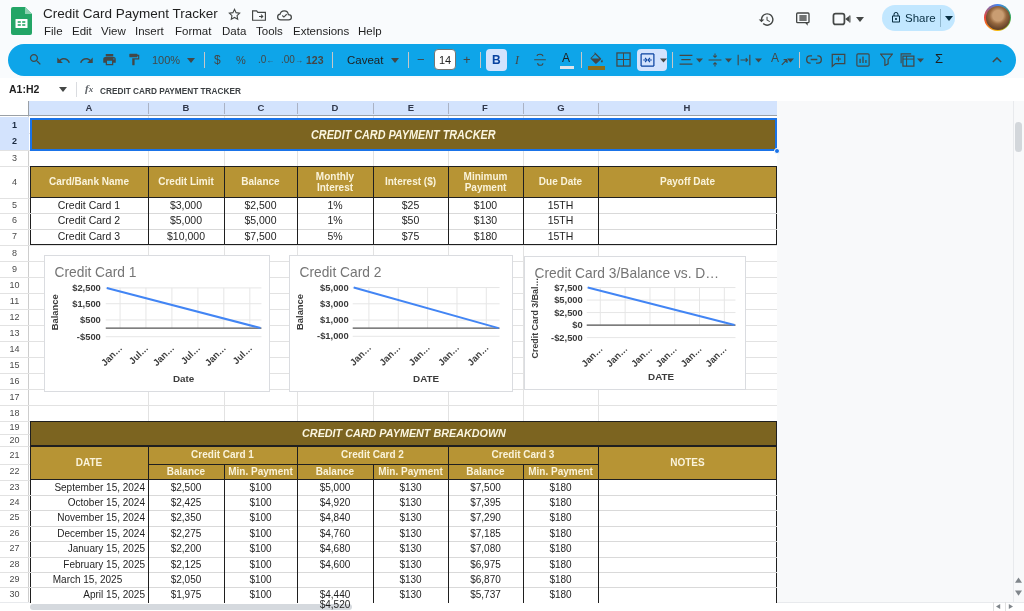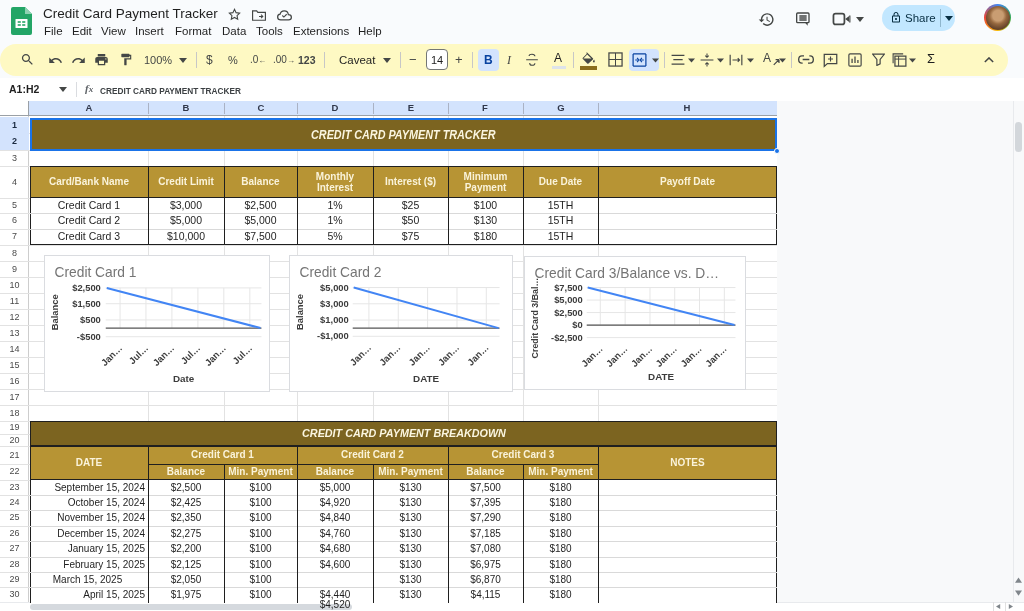--- a/index.html
+++ b/index.html
@@ -3,21 +3,21 @@
 <meta charset="utf-8">
 <style>
 * { margin:0; padding:0; box-sizing:border-box; }
 html,body { width:1024px; height:611px; overflow:hidden; }
 body { font-family:"Liberation Sans", sans-serif; position:relative; background:#fff; }
 .abs { position:absolute; }
 
 #topbar { position:absolute; left:0; top:0; width:1024px; height:78px; background:#f9fbfd; }
 #menus span { position:absolute; top:25px; font-size:11.5px; color:#1f1f1f; }
 
-#toolbar { position:absolute; left:0; top:44px; width:1008px; height:32px; background:#fef9c3; border-radius:16px; }
+#toolbar { position:absolute; left:8px; top:44px; width:1008px; height:32px; background:#0ea5e9; border-radius:16px; }
 .tbtxt { position:absolute; color:#444746; font-size:11px; top:10px; }
 .sep { position:absolute; top:8px; width:1px; height:16px; background:#c7c7c7; }
 
 #fbar { position:absolute; left:0; top:78px; width:1024px; height:23px; background:#fff;font-weight:bold; }
 
 #grid { position:absolute; left:0; top:101px; width:1024px; height:510px; background:#f8f9fa; }
 #cells { position:absolute; left:29px; top:15px; width:748px; height:487px; background:#fff; overflow:hidden; }
 .hl { position:absolute; left:0; width:748px; height:1px; background:#e2e2e2; }
 .vl { position:absolute; top:0; width:1px; height:487px; background:#e2e2e2; }
 #colhead { position:absolute; left:29px; top:0; width:748px; height:15px; background:#d3e3fd; border-bottom:1px solid #9aa0a6; }
@@ -515,21 +515,21 @@
 <div class="cell" style="left:297px;top:496px;width:76px;height:15.4px;line-height:15.4px;font-size:10px;color:#1f1f1f">$4,520</div>
 <div class="cell" style="left:373px;top:470.9px;width:75px;height:15.4px;line-height:15.4px;font-size:10px;color:#1f1f1f">$130</div>
 <div class="cell" style="left:448px;top:470.9px;width:75px;height:15.4px;line-height:15.4px;font-size:10px;color:#1f1f1f">$6,870</div>
 <div class="cell" style="left:523px;top:470.9px;width:75px;height:15.4px;line-height:15.4px;font-size:10px;color:#1f1f1f">$180</div>
 <div class="abs" style="left:30px;top:470.9px;width:747px;height:1px;background:#d9d9d9"></div>
 <div class="cell" style="left:30px;top:486.3px;width:118px;height:15.4px;line-height:15.4px;text-align:right;padding-right:3px;font-size:10px;color:#1f1f1f">April 15, 2025</div>
 <div class="cell" style="left:148px;top:486.3px;width:76px;height:15.4px;line-height:15.4px;font-size:10px;color:#1f1f1f">$1,975</div>
 <div class="cell" style="left:224px;top:486.3px;width:73px;height:15.4px;line-height:15.4px;font-size:10px;color:#1f1f1f">$100</div>
 <div class="cell" style="left:297px;top:486.3px;width:76px;height:15.4px;line-height:15.4px;font-size:10px;color:#1f1f1f">$4,440</div>
 <div class="cell" style="left:373px;top:486.3px;width:75px;height:15.4px;line-height:15.4px;font-size:10px;color:#1f1f1f">$130</div>
-<div class="cell" style="left:448px;top:486.3px;width:75px;height:15.4px;line-height:15.4px;font-size:10px;color:#1f1f1f">$4,115</div>
+<div class="cell" style="left:448px;top:486.3px;width:75px;height:15.4px;line-height:15.4px;font-size:10px;color:#1f1f1f">$5,737</div>
 <div class="cell" style="left:523px;top:486.3px;width:75px;height:15.4px;line-height:15.4px;font-size:10px;color:#1f1f1f">$180</div>
 <div class="abs" style="left:30px;top:486.3px;width:747px;height:1px;background:#d9d9d9"></div>
 <div class="abs" style="left:148px;top:378.5px;width:1px;height:123.2px;background:#1f1f1f"></div>
 <div class="abs" style="left:224px;top:378.5px;width:1px;height:123.2px;background:#1f1f1f"></div>
 <div class="abs" style="left:297px;top:378.5px;width:1px;height:123.2px;background:#1f1f1f"></div>
 <div class="abs" style="left:373px;top:378.5px;width:1px;height:123.2px;background:#1f1f1f"></div>
 <div class="abs" style="left:448px;top:378.5px;width:1px;height:123.2px;background:#1f1f1f"></div>
 <div class="abs" style="left:523px;top:378.5px;width:1px;height:123.2px;background:#1f1f1f"></div>
 <div class="abs" style="left:598px;top:378.5px;width:1px;height:123.2px;background:#1f1f1f"></div>
 <svg class="abs" style="left:44px;top:154px;background:#fff;border:1px solid #dadce0" width="226" height="137" viewBox="0 0 226 137">

